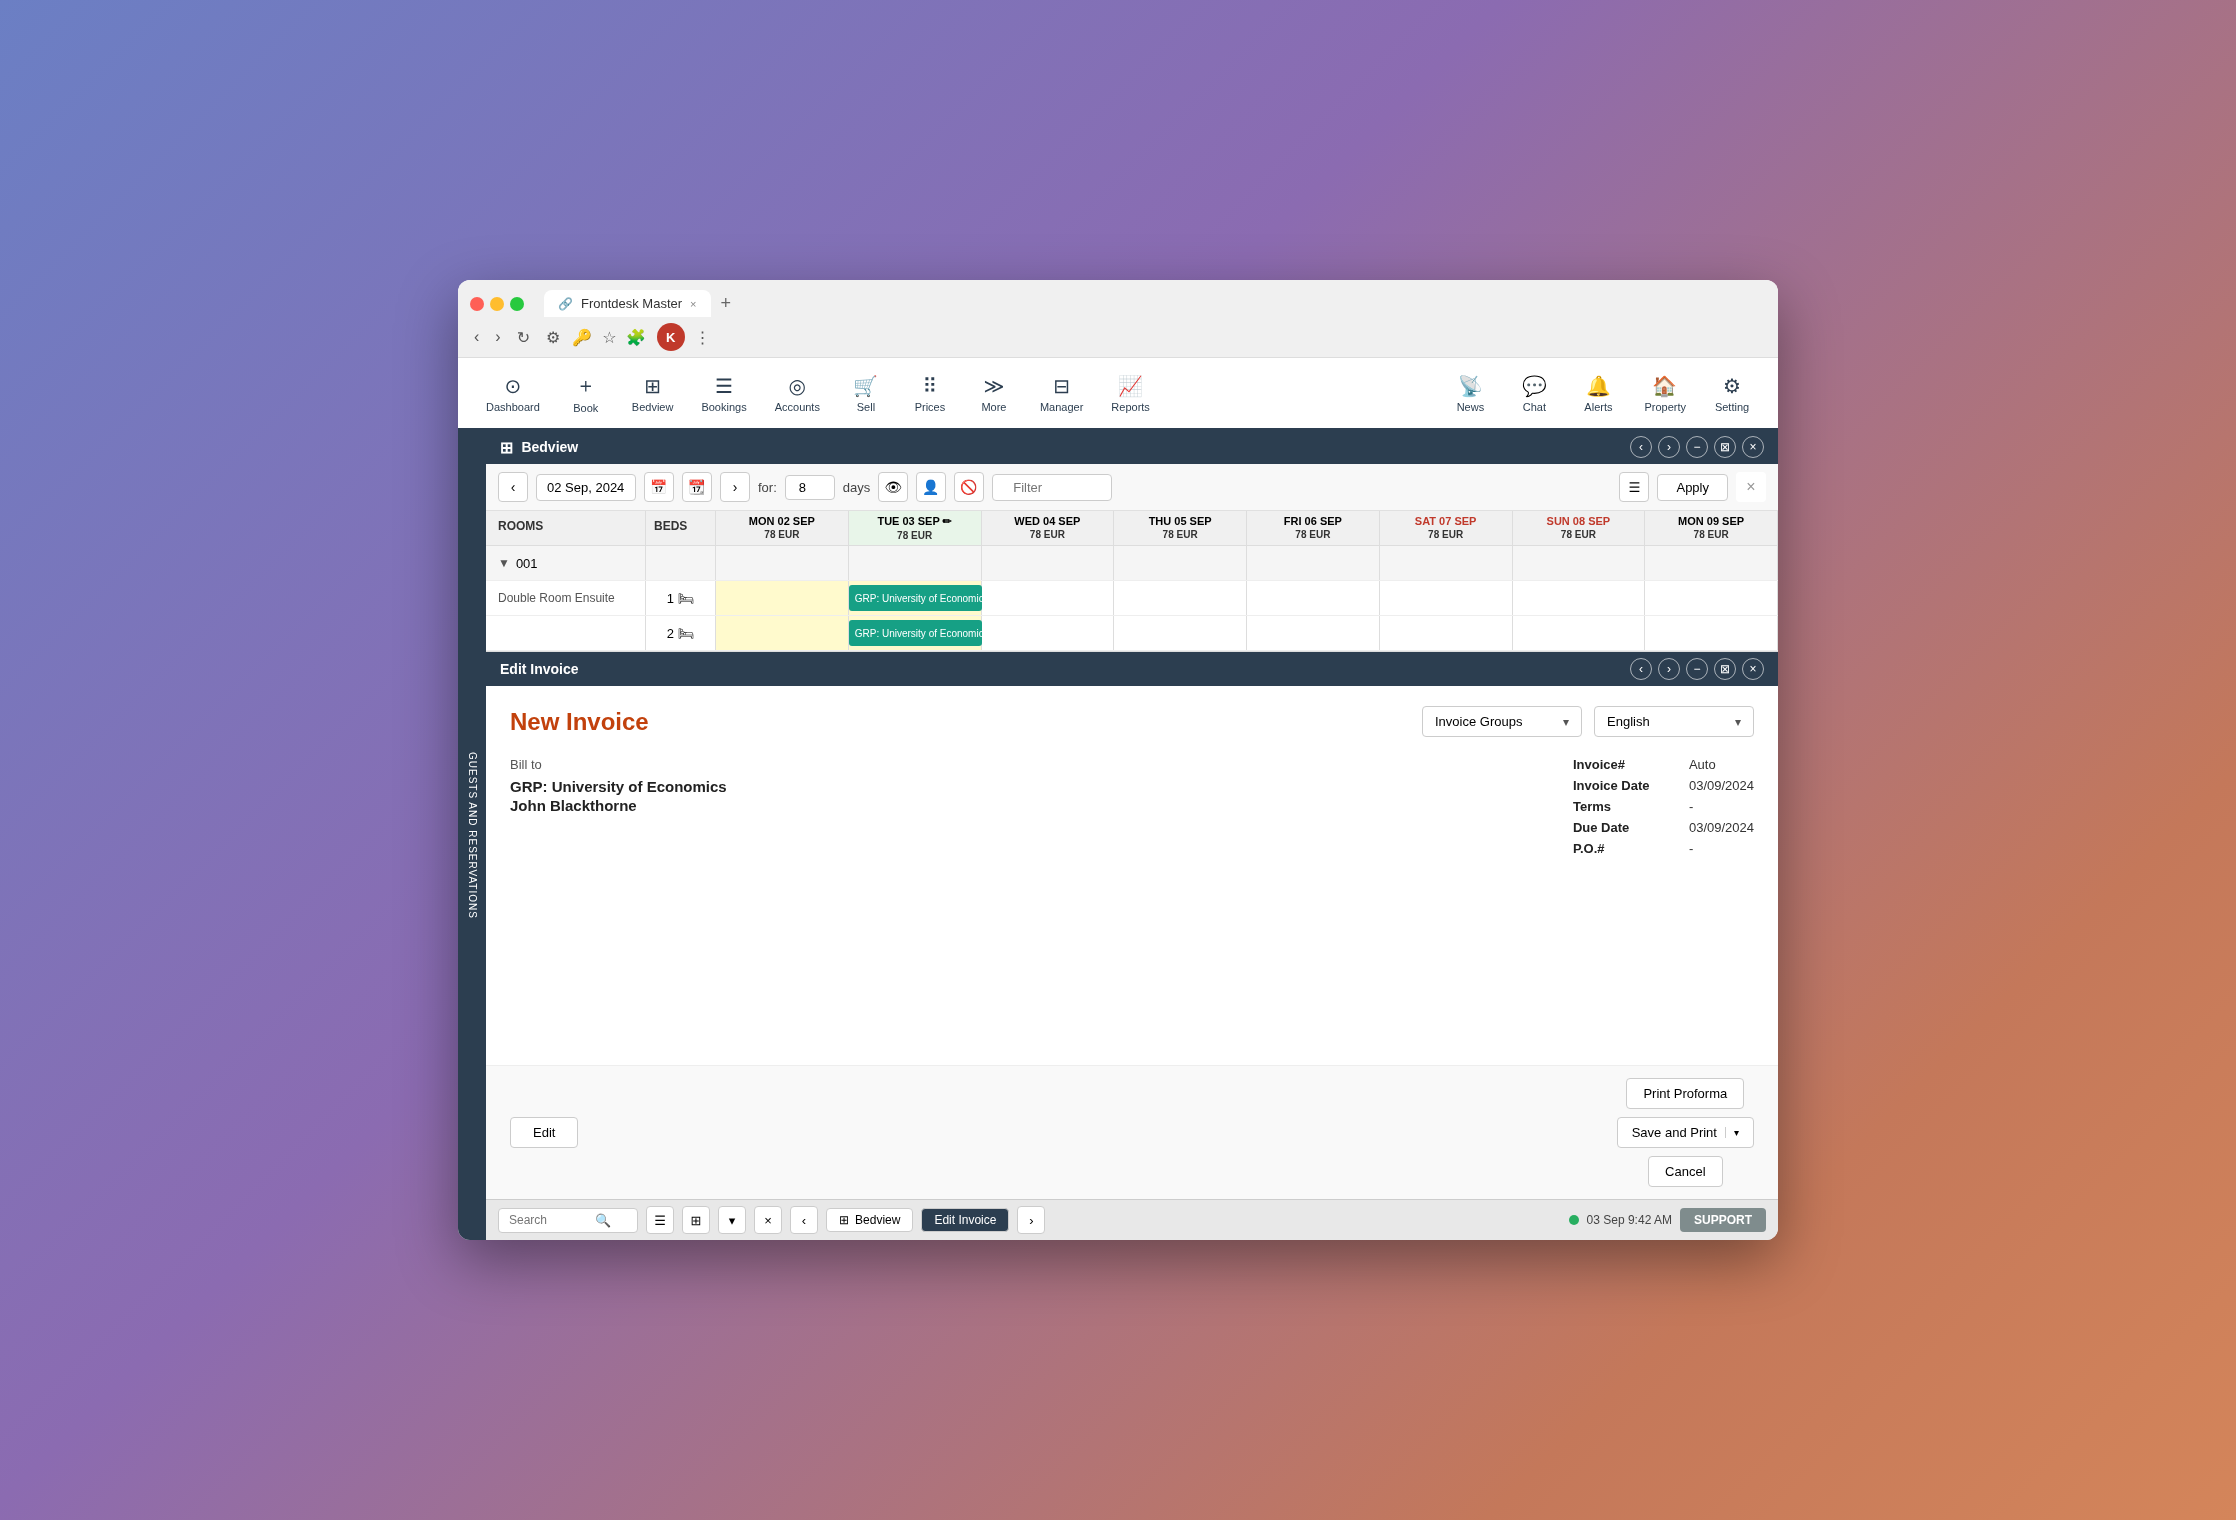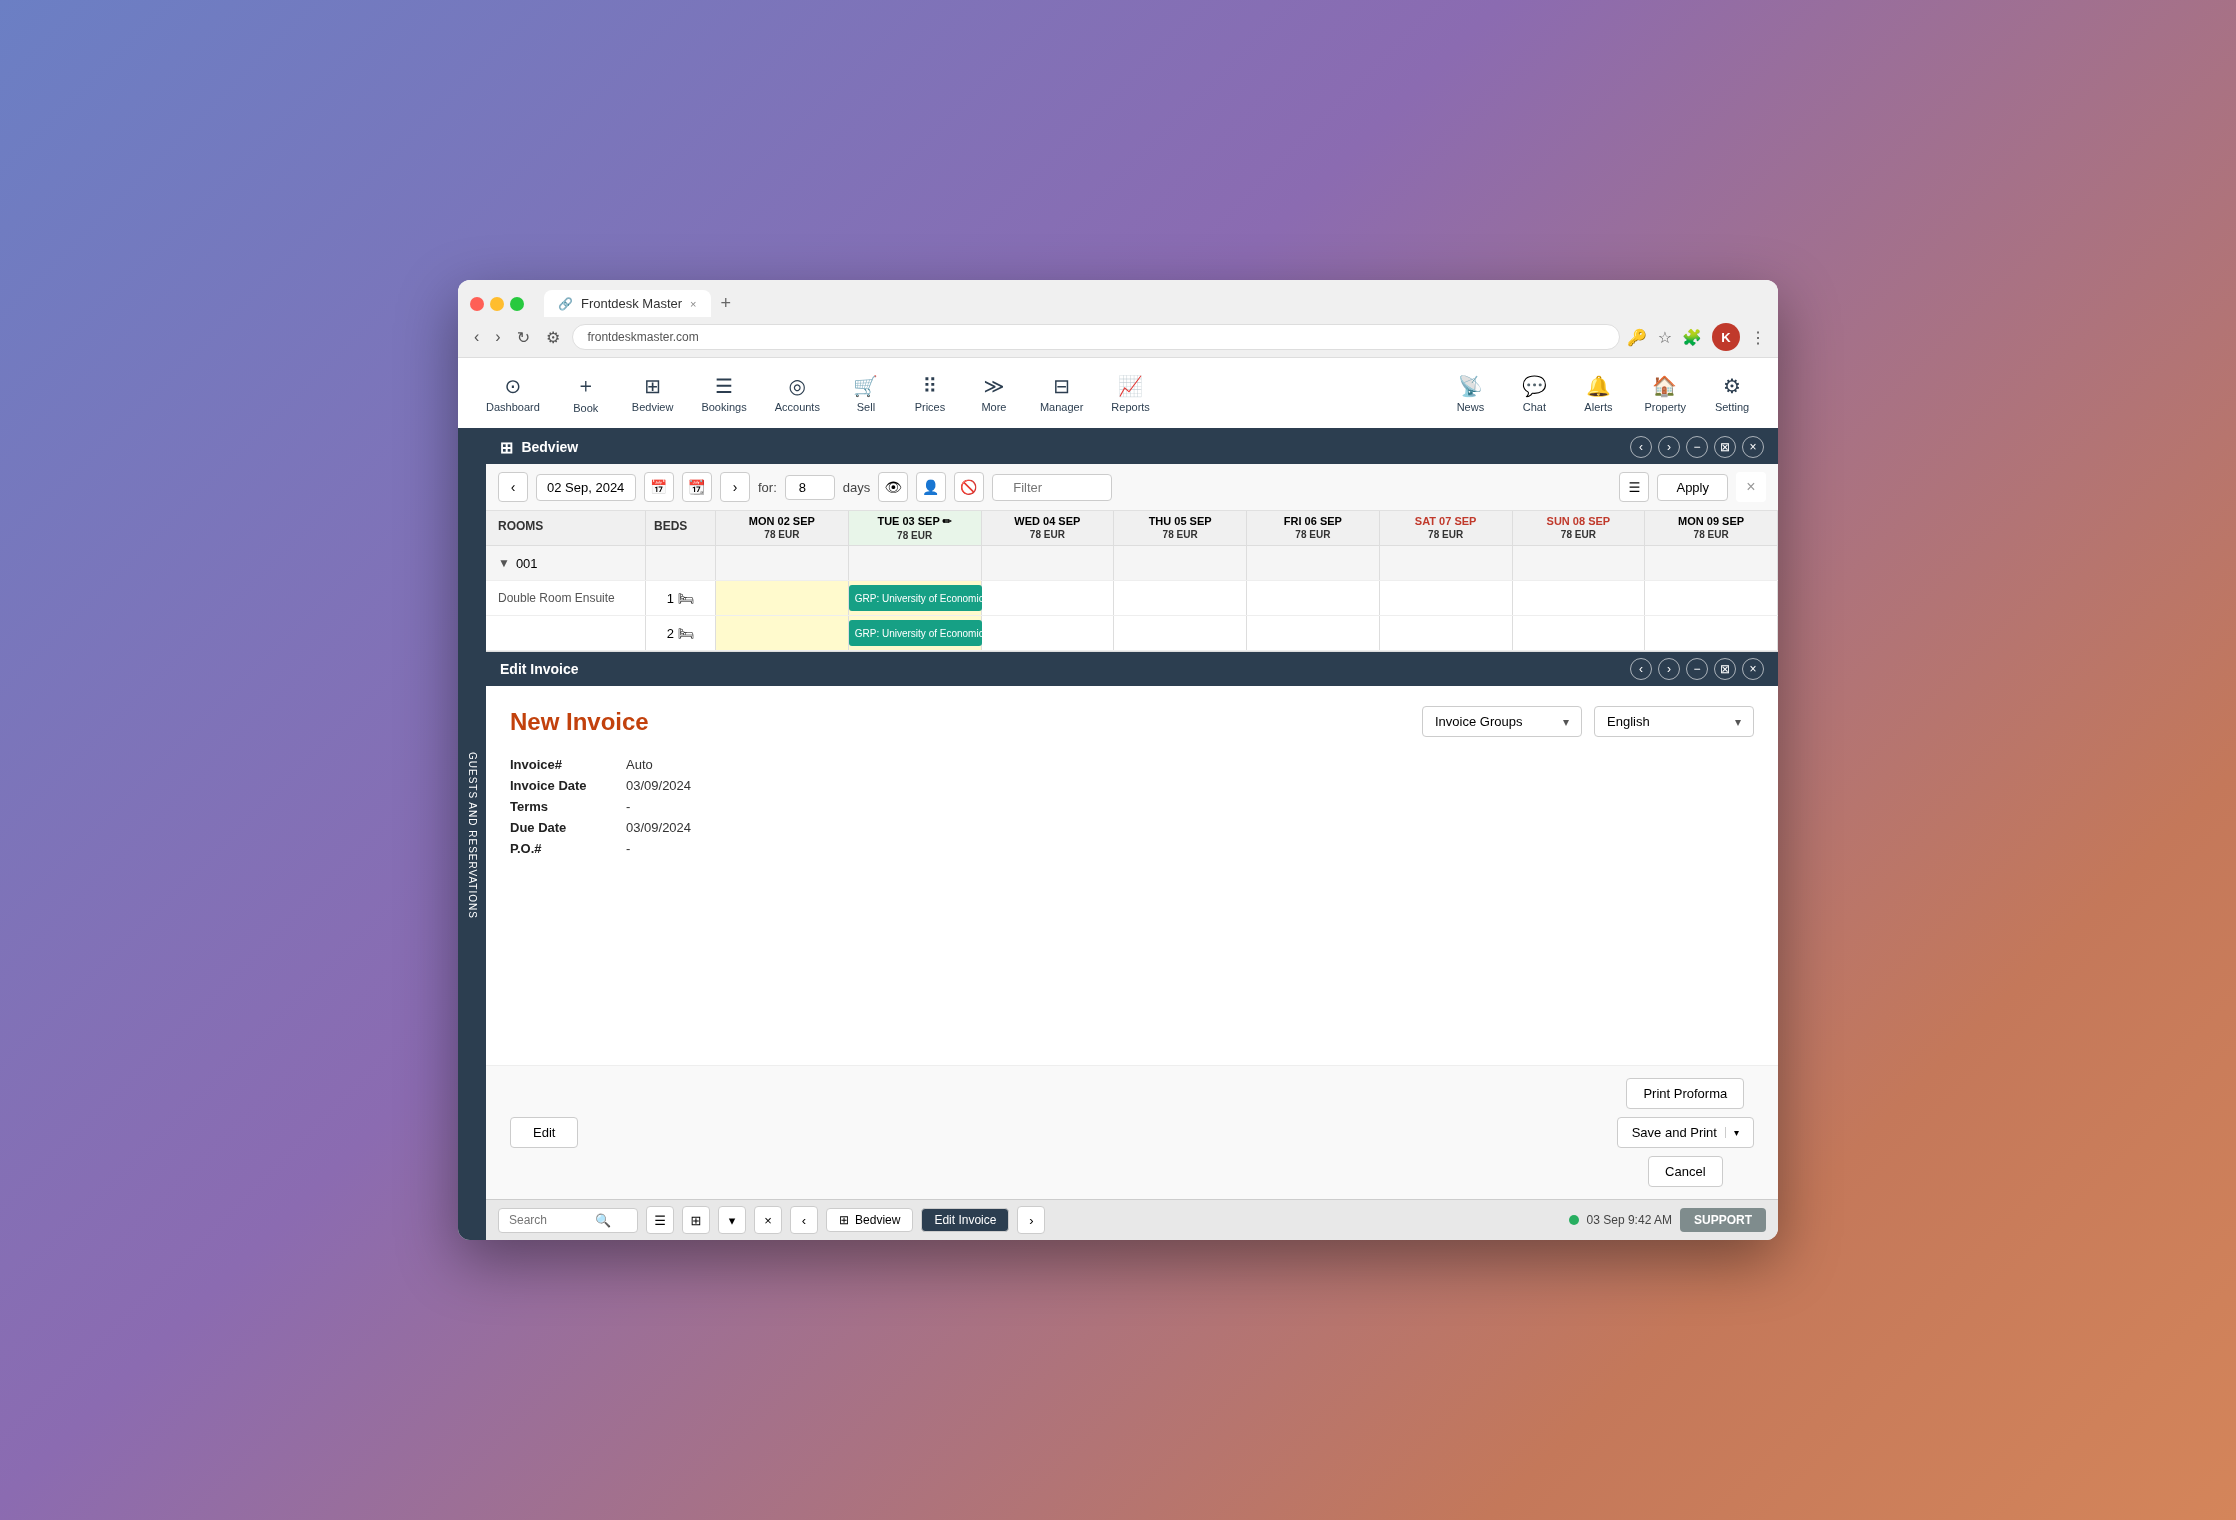--- a/index.html
+++ b/index.html
@@ -477,23 +477,20 @@
         </div>
         <button class="tab-new">+</button>
       </div>
     </div>
   </div>
   <div class="browser-nav">
     <button class="nav-btn">‹</button>
     <button class="nav-btn">›</button>
     <button class="nav-btn">↻</button>
     <button class="nav-btn">⚙</button>
-    <div class="address-bar">
-      <span style="font-size:12px;color:#555;">frontdeskmaster.com</span>
-    </div>
     <div class="nav-icons">
       <span class="nav-icon">🔑</span>
       <span class="nav-icon">☆</span>
       <span class="nav-icon">🧩</span>
       <div class="user-avatar">K</div>
       <span class="nav-icon">⋮</span>
     </div>
   </div>
 
   <div class="app-toolbar">
@@ -714,20 +711,25 @@
                 <span>Invoice Groups</span>
                 <span class="chevron">▾</span>
               </div>
               <div class="invoice-select">
                 <span>English</span>
                 <span class="chevron">▾</span>
               </div>
             </div>
           </div>
           <div class="invoice-details">
+            <div class="bill-to-section">
+              <div class="bill-to-label">Bill to</div>
+              <div class="bill-to-name">GRP: University of Economics</div>
+              <div class="bill-to-name">John Blackthorne</div>
+            </div>
             <div class="invoice-meta">
               <div class="meta-row">
                 <span class="meta-label">Invoice#</span>
                 <span class="meta-value">Auto</span>
               </div>
               <div class="meta-row">
                 <span class="meta-label">Invoice Date</span>
                 <span class="meta-value">03/09/2024</span>
               </div>
               <div class="meta-row">

